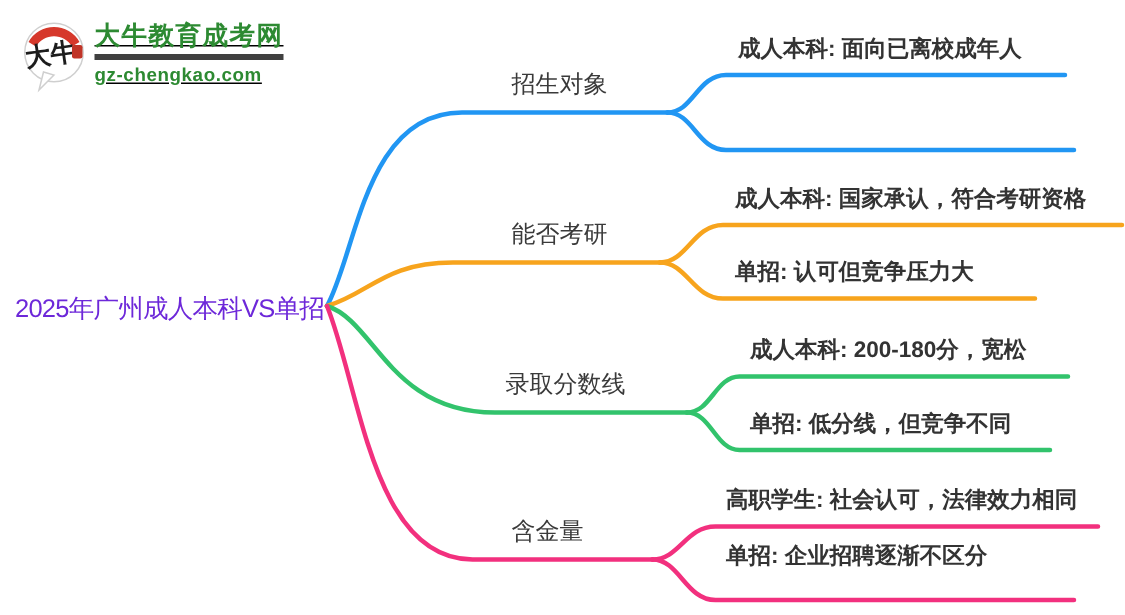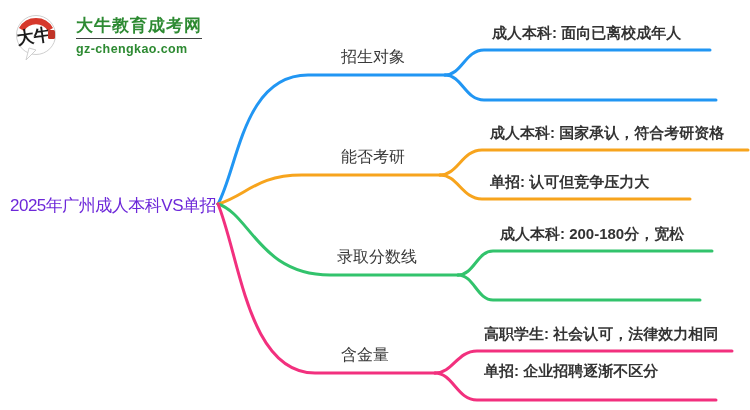--- a/index.html
+++ b/index.html
@@ -10,24 +10,24 @@
   #wires{position:absolute;left:0;top:0;width:750px;height:410px;}
   #wires path{fill:none;stroke-width:3;stroke-linecap:round;stroke-linejoin:round;}
   .txt{position:absolute;color:#3a3a3a;white-space:nowrap;}
   .root-label{left:10px;top:194px;width:206px;text-align:center;font-size:17px;
     line-height:24px;letter-spacing:-0.5px;color:#6d28d9;}
   .branch-label{font-size:16px;line-height:22px;transform:translateX(-50%);color:#3a3a3a;}
   .child-label{font-size:15px;line-height:22px;color:#333;font-weight:bold;}
   
   #logo{position:absolute;left:12px;top:10px;display:flex;align-items:center;}
   #logo-icon{position:relative;width:48px;height:52px;}
-  #logo-text{margin-left:16px;}
+  #logo-text{margin-left:3px;text-decoration:underline;}
   .brand-title{font-size:17px;font-weight:bold;color:#2d8a32;line-height:20px;letter-spacing:1px;}
   .brand-domain{font-size:12.5px;font-weight:bold;color:#2d8a32;line-height:16px;
-    border-top:1px solid #404040;padding-top:2px;margin-top:2px;letter-spacing:0.4px;}
+    border-top:4px solid #404040;padding-top:2px;margin-top:2px;letter-spacing:0.4px;}
 </style>
 </head>
 <body>
 
 <div id="canvas">
 
   <svg id="wires" viewBox="0 0 750 410">
 
     <path d="M 218 204 C 238 168, 243 75, 308 75 L 445 75" stroke="#2196f3"></path>
     <path d="M 445 75 C 462 75, 465 50, 484 50 L 710 50" stroke="#2196f3"></path>
@@ -68,17 +68,18 @@
   <div class="txt branch-label" style="left:373px;top:146px">能否考研</div>
   <div class="txt branch-label" style="left:377px;top:246px">录取分数线</div>
   <div class="txt branch-label" style="left:365px;top:344px">含金量</div>
 
   <div class="txt child-label" style="left:492px;top:22px">成人本科: 面向已离校成年人</div>
 
   <div class="txt child-label" style="left:490px;top:171px">单招: 认可但竞争压力大</div>
   <div class="txt child-label" style="left:490px;top:122px">成人本科: 国家承认，符合考研资格</div>
 
   <div class="txt child-label" style="left:500px;top:223px">成人本科: 200-180分，宽松</div>
+  <div class="txt child-label" style="left:500px;top:272px">单招: 低分线，但竞争不同</div>
 
   <div class="txt child-label" style="left:484px;top:323px">高职学生: 社会认可，法律效力相同</div>
   <div class="txt child-label" style="left:484px;top:360px">单招: 企业招聘逐渐不区分</div>
 
 </div>
 
 </body></html>

